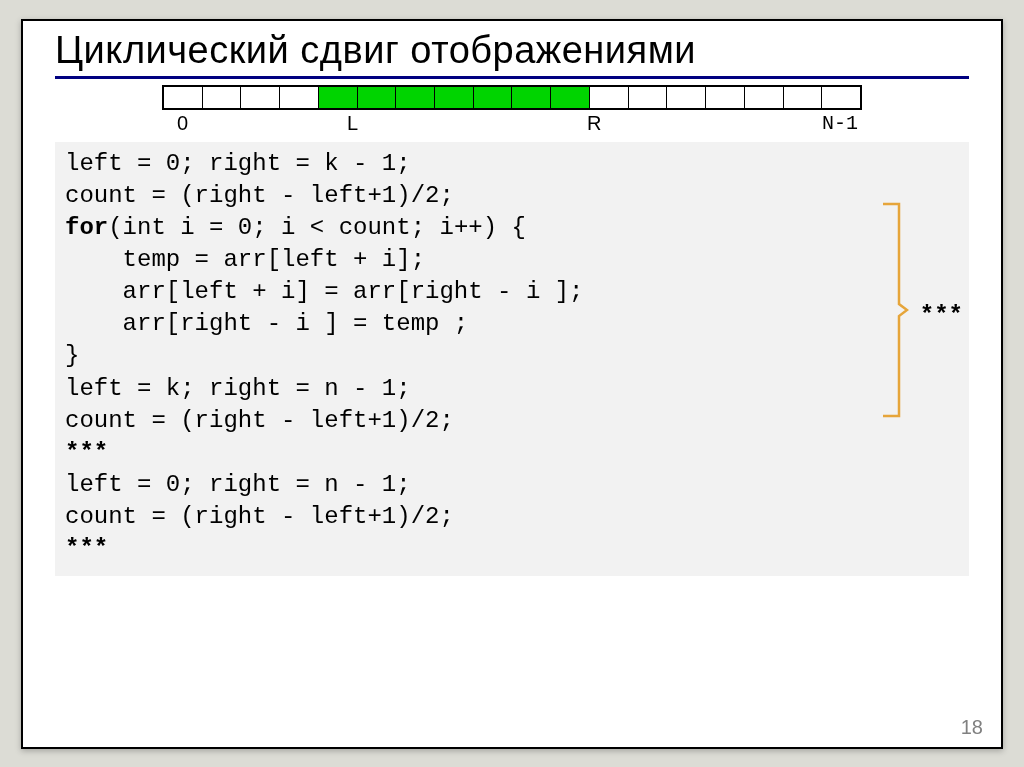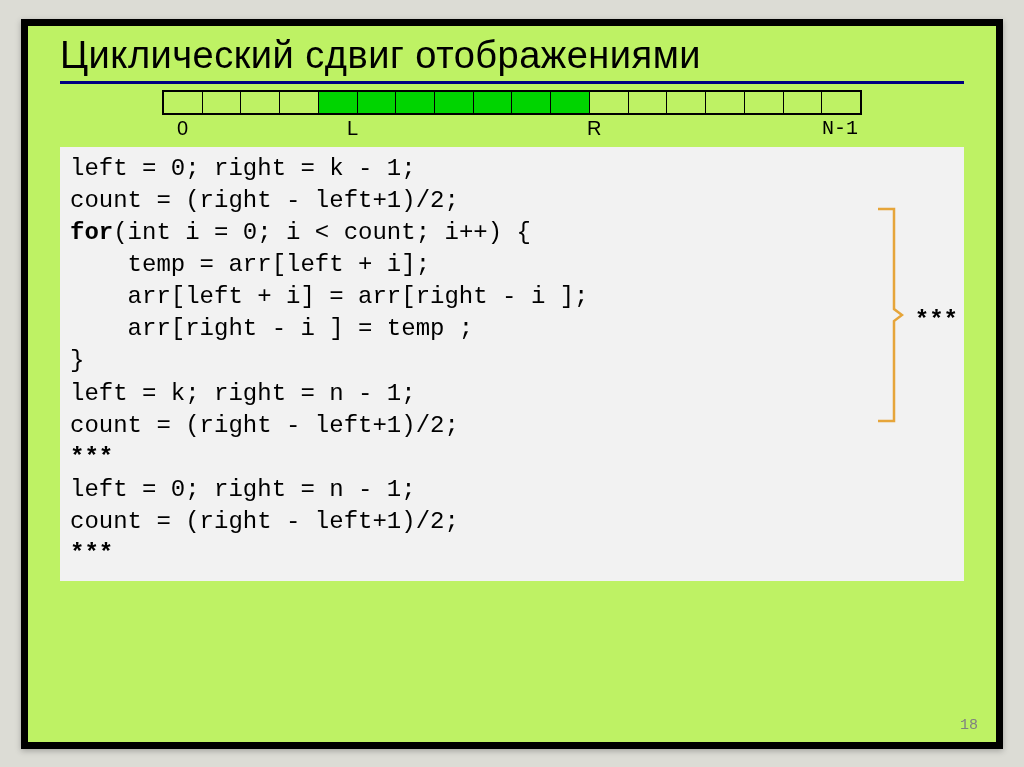--- a/index.html
+++ b/index.html
@@ -10,24 +10,24 @@
     background: #DCDCD5;
     font-family: Arial, Helvetica, sans-serif;
     display: flex;
     align-items: center;
     justify-content: center;
     position: relative;
   }
   .slide {
     width: 982px;
     height: 730px;
-    background: #bef264;
+    background: #ffffff;
     position: relative;
     box-shadow: 0 2px 6px rgba(0,0,0,0.25);
-    border: 7px solid #000000;
+    border: 2px solid #000000;
   }
   .title {
     font-size: 38px;
     color: #000;
     padding: 8px 0 0 32px;
     letter-spacing: 0.5px;
   }
   .divider {
     height: 3px;
     background: #000080;
@@ -83,23 +83,22 @@
     right: 6px;
     top: 158px;
     font-family: "Courier New", monospace;
     font-weight: bold;
     font-size: 24px;
   }
   .pagenum {
     position: absolute;
     right: 18px;
     bottom: 8px;
-    font-size: 15px;
+    font-size: 20px;
     color: #808080;
-    font-family: Liberation Mono, monospace;
   }
   .codeblock { white-space: pre; }
 </style>
 </head>
 <body>
 
 <div class="slide">
   <div class="title">Циклический сдвиг отображениями</div>
   <div class="divider"></div>
 

